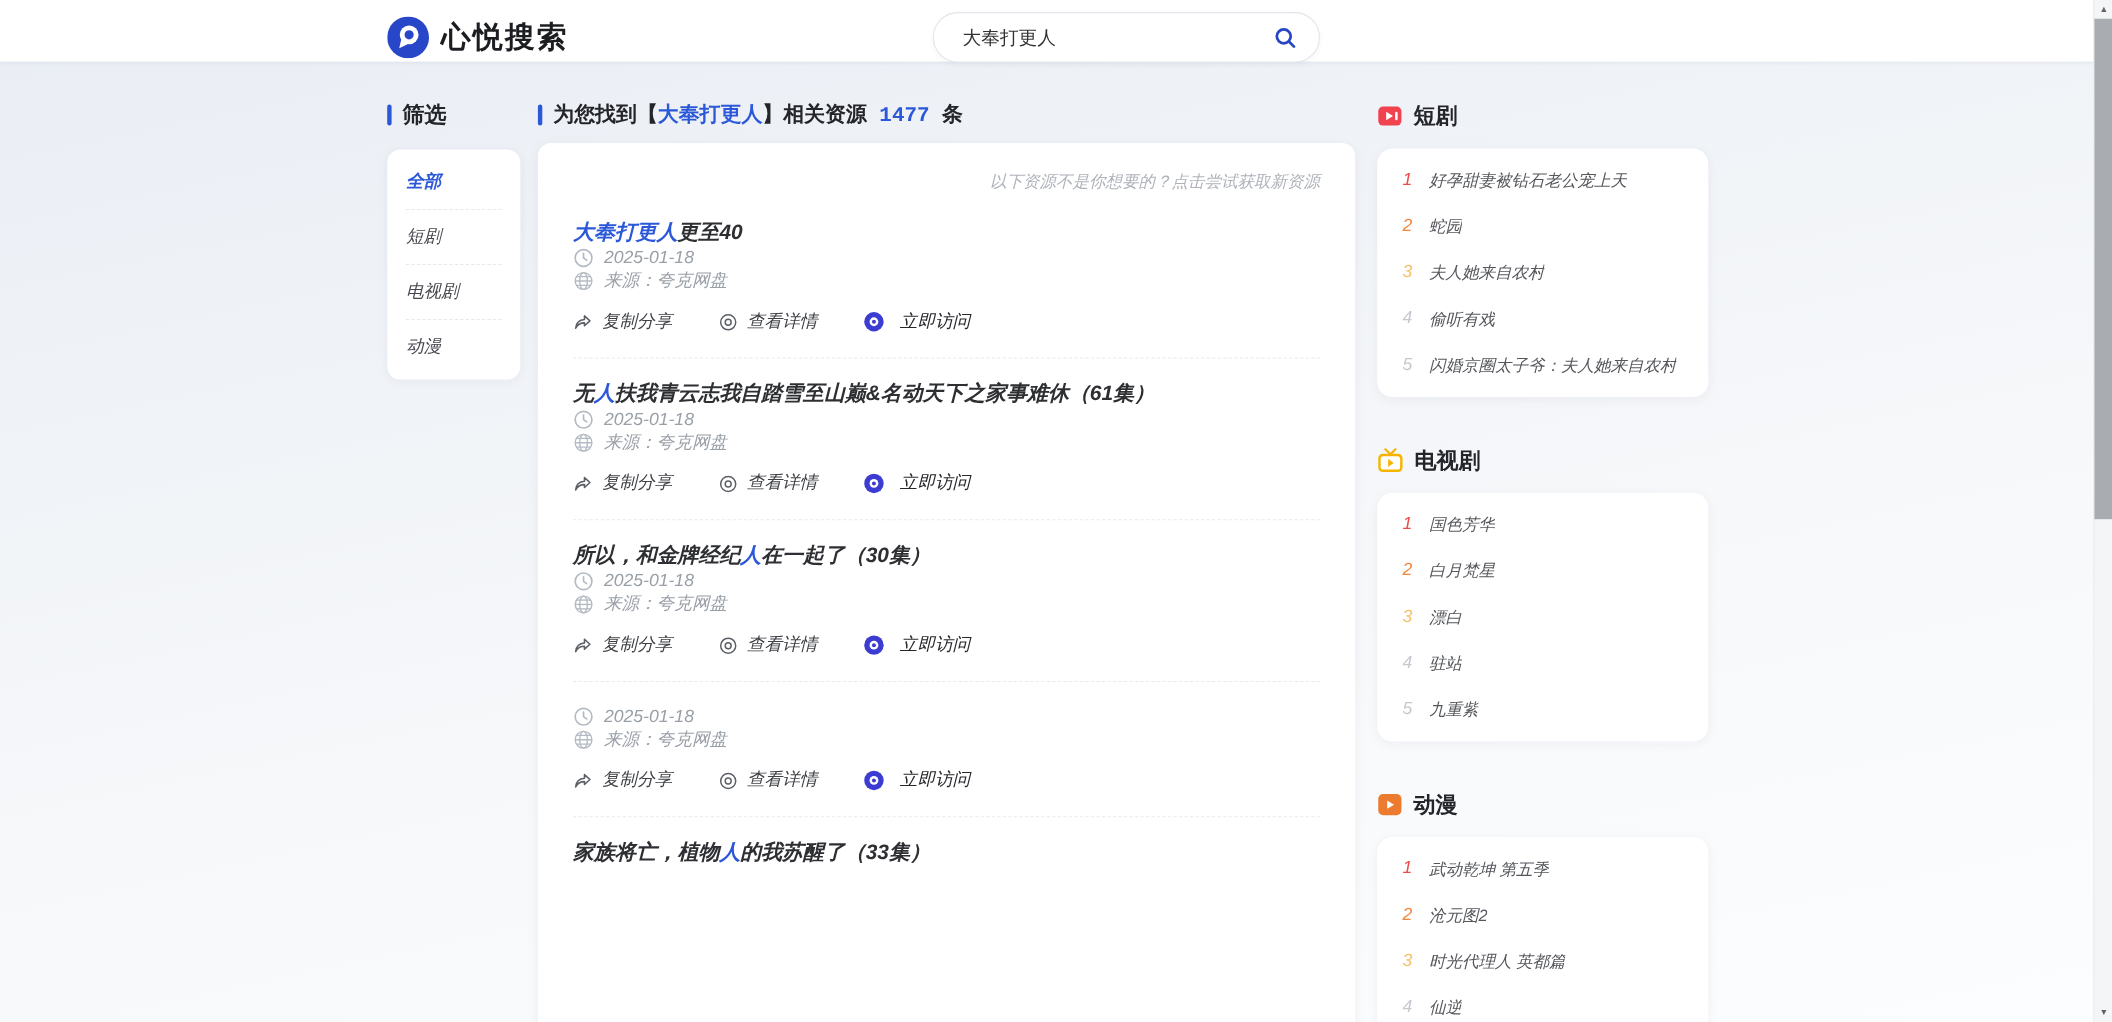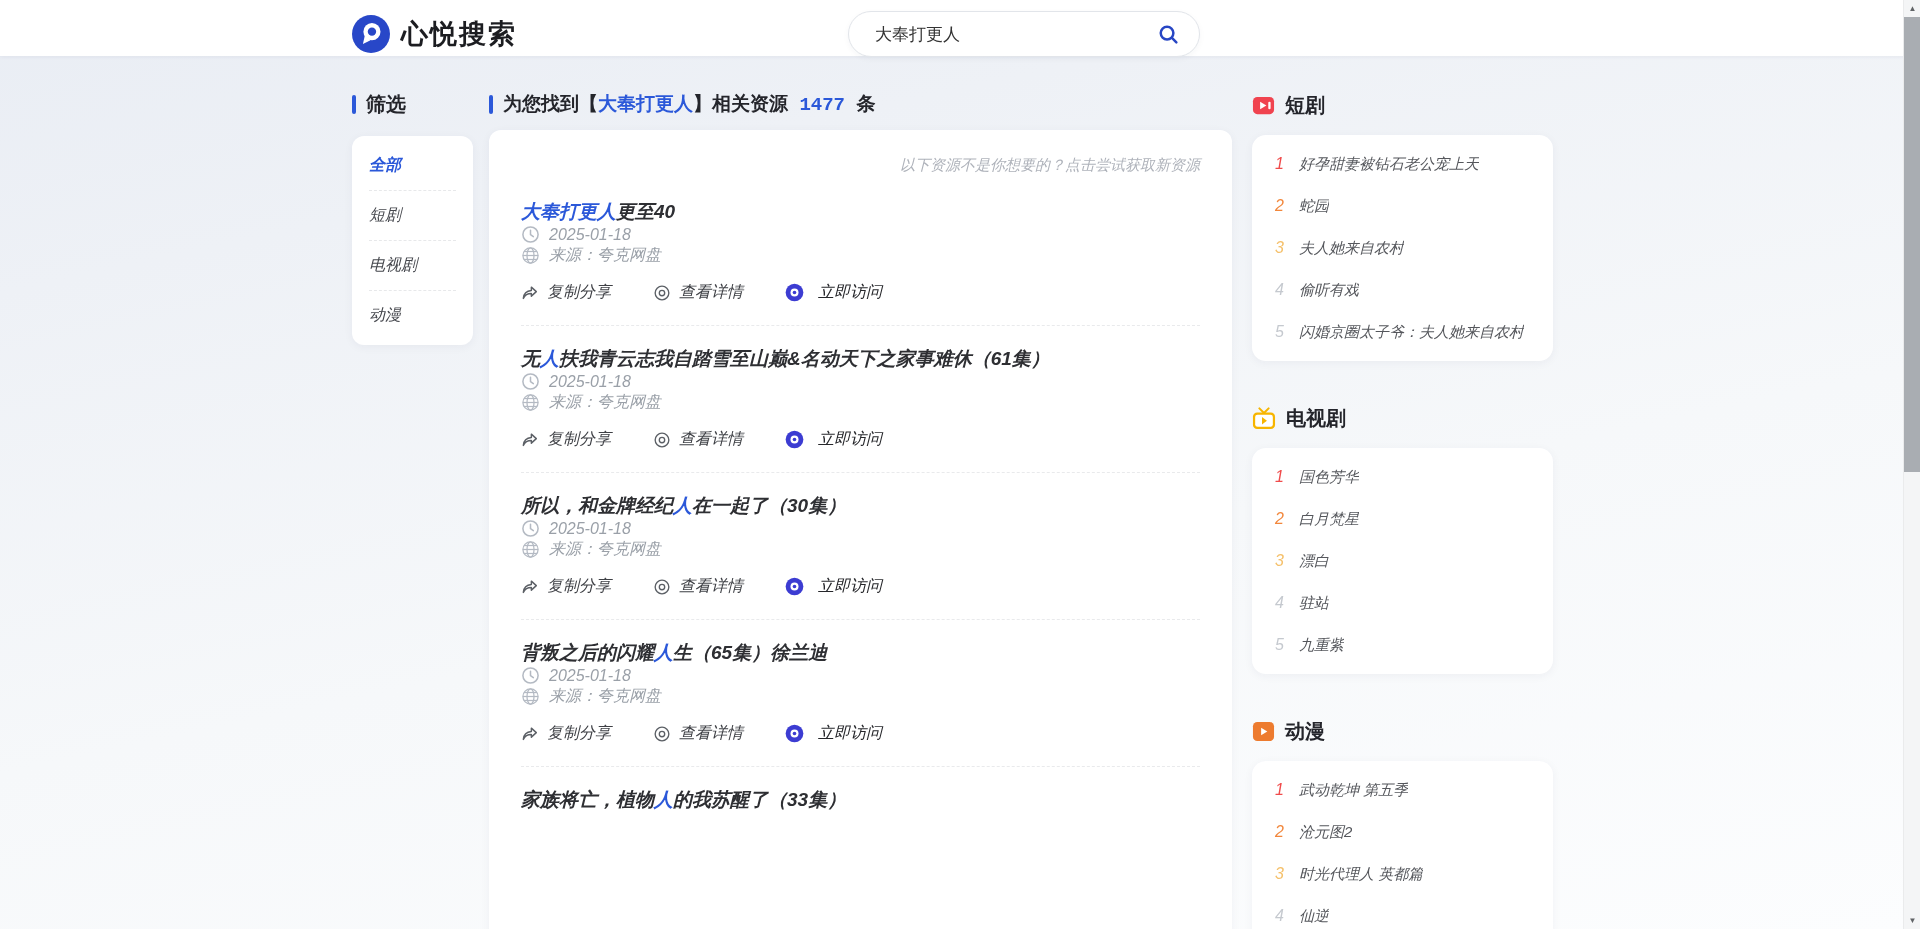--- a/index.html
+++ b/index.html
@@ -279,21 +279,20 @@
                     <circle cx="10" cy="10" r="9.3" fill="#3c3cd2"></circle>
                     <circle cx="10" cy="10" r="4.2" fill="#fff"></circle>
                     <circle cx="10" cy="10" r="1.9" fill="#3c3cd2"></circle>
                   </svg>
                 </span>
                 <span class="atext">立即访问</span>
               </span>
             </div>
           </div>
           <div class="result-item">
-            <div class="r-title"><span>背叛之后的闪耀</span><span class="hl">人</span><span>生（65集）徐兰迪</span></div>
             <div class="r-meta">
               <span class="micon">
                 <svg viewBox="0 0 20 20" width="19" height="19" fill="none" stroke="#b4bac3" stroke-width="1.6" stroke-linecap="round">
                   <circle cx="10" cy="10" r="8"></circle>
                   <path d="M10 5.6 V10 L13 12.2"></path>
                 </svg>
               </span>
               <span>2025-01-18</span>
             </div>
             <div class="r-meta">

